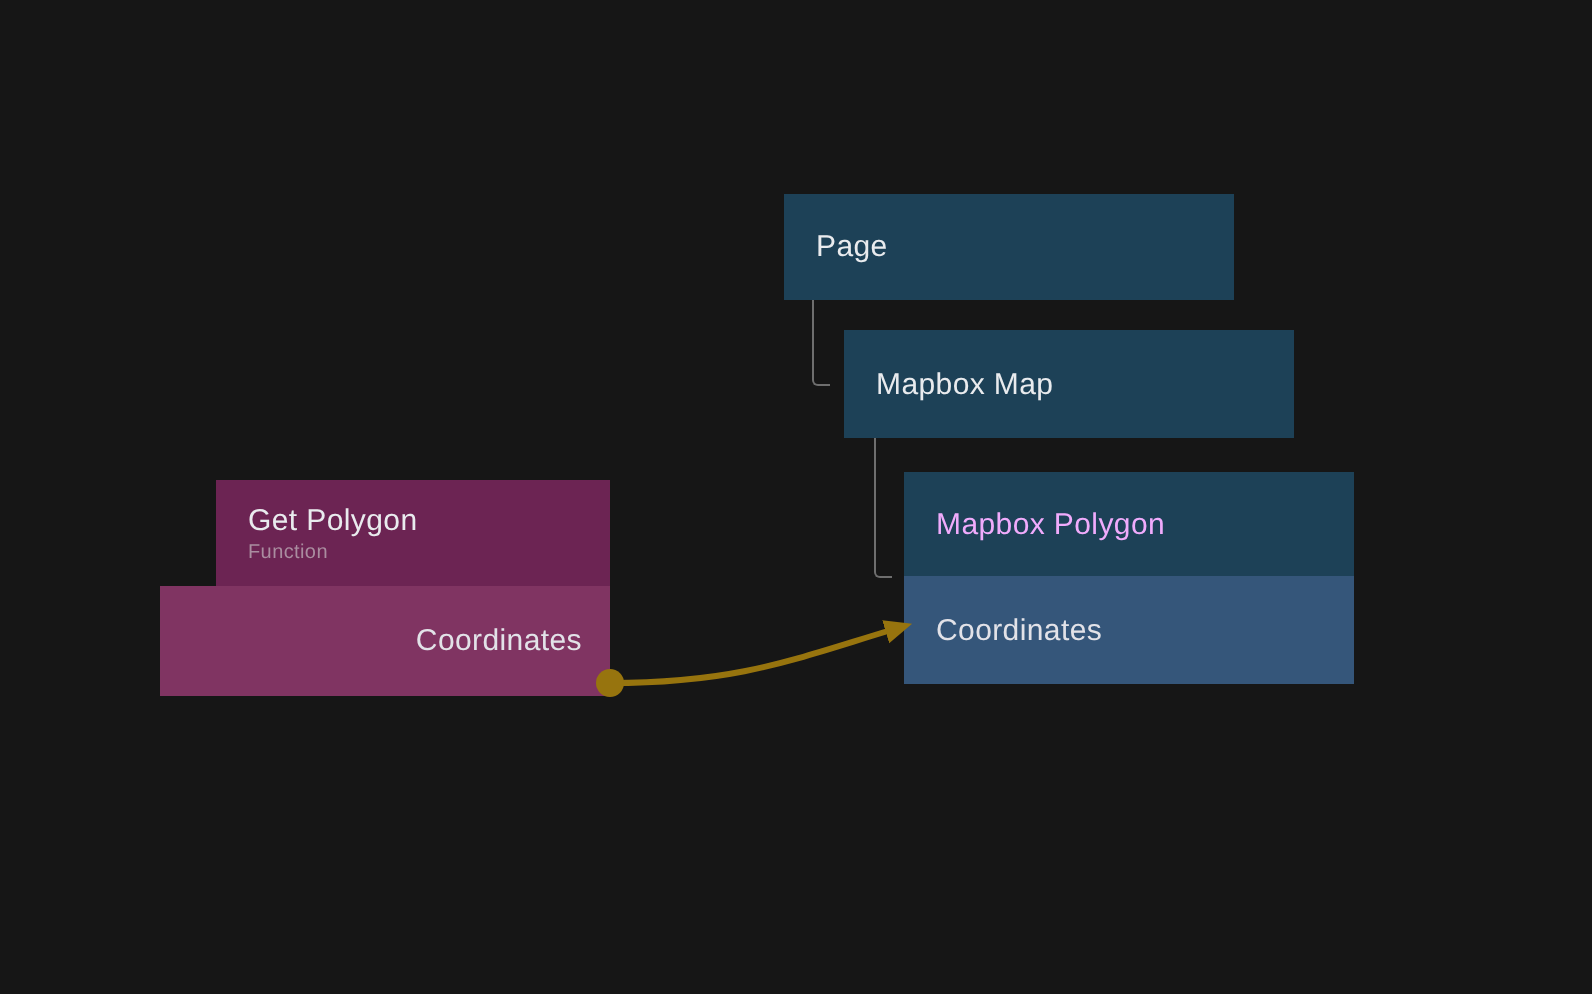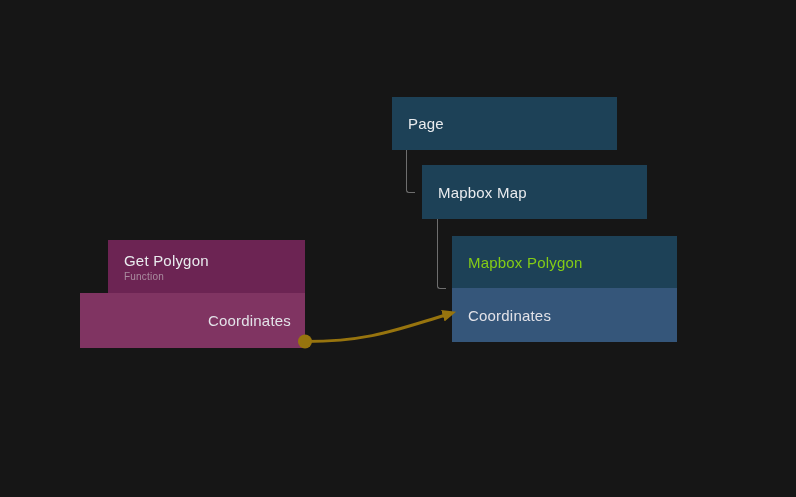--- a/index.html
+++ b/index.html
@@ -96,21 +96,21 @@
   <div class="node" id="node-mapbox-map" style="background-color: rgb(29, 65, 87);">
     <span class="node-title" style="color: rgb(233, 235, 238);">Mapbox Map</span>
   </div>
 
   <div class="node" id="node-page" style="background-color: rgb(29, 65, 87);">
     <span class="node-title" style="color: rgb(233, 235, 238);">Page</span>
   </div>
 
   <div class="node" id="node-mapbox-polygon">
     <div class="node-row" id="mapbox-polygon-header" style="background-color: rgb(29, 65, 87);">
-      <span class="node-title" style="color: #84cc16;">Mapbox Polygon</span>
+      <span class="node-title" style="color: #f0abfc;">Mapbox Polygon</span>
     </div>
     <div class="node-row" id="mapbox-polygon-port" style="background-color: rgb(53, 86, 122);">
       <span class="port-label" style="color: rgb(226, 226, 232);">Coordinates</span>
     </div>
   </div>
 
   <div class="node" id="node-get-polygon">
     <div id="get-polygon-header" style="background-color: rgb(108, 36, 83);">
       <span class="node-title" style="color: rgb(233, 235, 238);">Get Polygon</span>
       <span class="node-subtitle" style="color: rgb(170, 141, 160);">Function</span>

